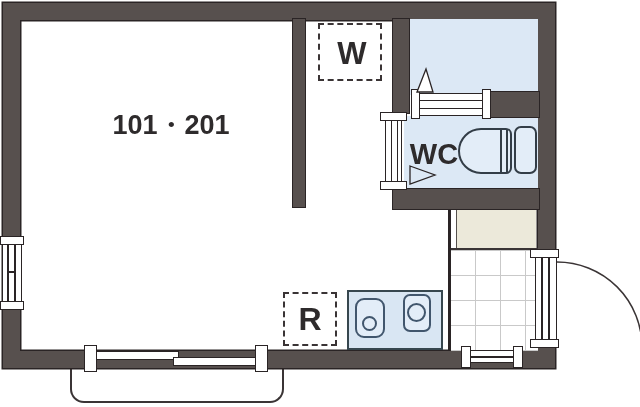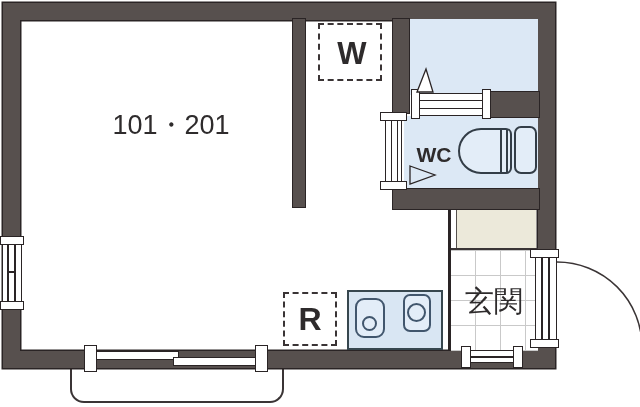--- a/index.html
+++ b/index.html
@@ -24,21 +24,21 @@
   .counter{background:#d9e6f3;border:2px solid #37474f;}
   .fixture{background:#e3edf8;border:2px solid #41566d;}
   .circ{border:2px solid #41566d;border-radius:50%;background:transparent;}
   
   .bowl{background:#e3edf8;border:2px solid #333d47;border-radius:23px 6px 6px 23px / 23px 6px 6px 23px;}
   .tank{background:#e3edf8;border:2px solid #333d47;border-radius:7px;}
   .tbar{background:#333d47;}
   
   .balcony{background:#ffffff;border:2px solid #3a3435;border-top:none;border-radius:0 0 14px 14px;}
   
-  .lbl{position:absolute;transform:translate(-50%,-50%);color:#2e2b2c;line-height:1;white-space:nowrap;}
+  .lbl{position:absolute;transform:translate(-50%,-50%);color:#2e2b2c;line-height:1;white-space:nowrap;font-weight:bold;}
   .code{font-weight:600;}
   svg{position:absolute;left:0;top:0;}
 </style>
 </head>
 <body>
 
 <div id="plan">
 
   <div class="abs balcony" style="left:70px;top:363px;width:214px;height:40px;"></div>
 
@@ -105,17 +105,16 @@
   <div class="abs dash" style="left:283px;top:292px;width:54px;height:54px;"></div>
 
   <svg width="640" height="407" viewBox="0 0 640 407">
     <path d="M 557 262 A 85 85 0 0 1 642 347" fill="none" stroke="#3a3435" stroke-width="1.5"></path>
     <polygon points="417,92 426,69 433,92" fill="#ffffff" stroke="#2a2425" stroke-width="1.3"></polygon>
     <polygon points="410,166 435,175 410,184" fill="none" stroke="#2a2425" stroke-width="1.3"></polygon>
   </svg>
 
   <div class="lbl" style="left:171px;top:125px;font-size:27px;">101・201</div>
   <div class="lbl code" style="left:352px;top:53px;font-size:31px;">W</div>
-  <div class="lbl code" style="left:434px;top:154px;font-size:21px;">WC</div>
+  <div class="lbl code" style="left:434px;top:154px;font-size:29px;">WC</div>
   <div class="lbl code" style="left:310px;top:319px;font-size:32px;">R</div>
-  <div class="lbl" style="left:494px;top:301px;font-size:29px;">玄関</div>
 
 </div>
 
 </body></html>

